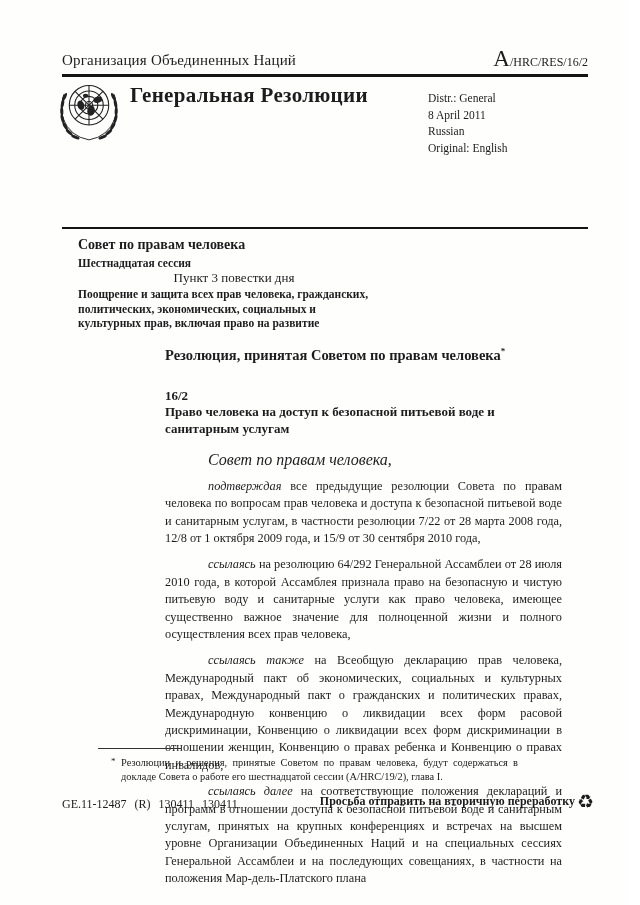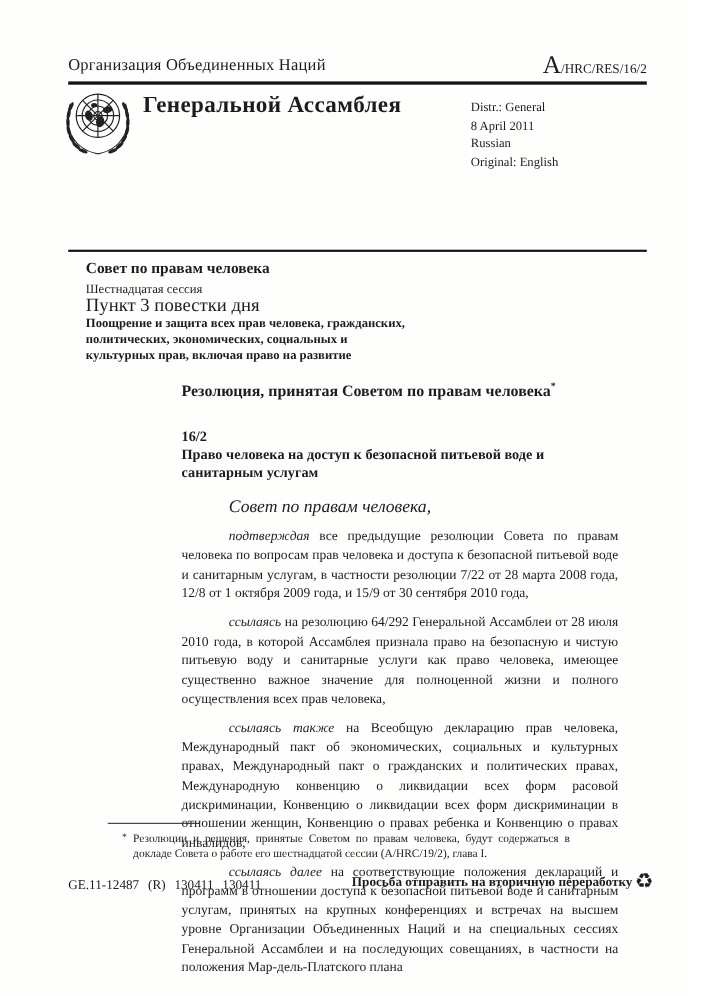--- a/index.html
+++ b/index.html
@@ -17,22 +17,22 @@
   .doc-symbol .big{font-size:23px;}
   .doc-symbol .small{font-size:12px;}
   .rule-top{position:absolute;left:62px;right:40px;top:74px;height:3px;background:#141414;}
   .emblem{position:absolute;left:55px;top:78px;width:68px;height:68px;}
   .assembly-title{position:absolute;left:130px;top:83px;font-size:21px;font-weight:bold;letter-spacing:.3px;}
   .distr{position:absolute;left:428px;top:90px;font-size:11.5px;line-height:16.5px;}
   .rule-mid{position:absolute;left:62px;right:40px;top:227px;height:2px;background:#141414;}
   
   .session{position:absolute;left:78px;top:237px;width:312px;}
   .council{font-size:14px;font-weight:bold;margin:0 0 3px 0;}
-  .session-line{font-size:11.5px;font-weight:normal;line-height:14.5px;}
-  .agenda-item{font-size:17px;line-height:14.5px;}
+  .session-line{font-size:11.5px;font-weight:bold;line-height:14.5px;}
+  .agenda-item{font-size:13px;line-height:14.5px;text-align:center;}
   .agenda-title{font-size:11.5px;font-weight:bold;line-height:14.5px;margin-top:2px;width:300px;}
   
   .main{position:absolute;left:121px;top:346px;width:397px;margin-left:44px;}
   .res-heading{font-size:14.5px;font-weight:bold;margin:0 0 24px 0;}
   .res-heading sup{font-size:9px;}
   .res-number{font-size:13px;font-weight:bold;line-height:16.5px;}
   .res-title{font-size:13px;font-weight:bold;line-height:16.5px;width:382px;margin-bottom:14px;}
   .body-par{font-size:12.3px;line-height:17.4px;text-align:justify;text-indent:43px;margin:0 0 9px 0;}
   .lead{font-style:italic;}
   .preamble-lead{font-style:italic;text-indent:43px;font-size:16px;line-height:17.4px;margin:0 0 9px 0;}
@@ -88,21 +88,21 @@
       <ellipse cx="70" cy="87" rx="6.5" ry="2.3" transform="rotate(-22 70 87)"></ellipse>
       <ellipse cx="79" cy="80" rx="6.5" ry="2.3" transform="rotate(-42 79 80)"></ellipse>
       <ellipse cx="85" cy="71" rx="6.5" ry="2.3" transform="rotate(-60 85 71)"></ellipse>
       <ellipse cx="89" cy="60" rx="6.5" ry="2.3" transform="rotate(-75 89 60)"></ellipse>
       <ellipse cx="90" cy="49" rx="6.5" ry="2.3" transform="rotate(-88 90 49)"></ellipse>
       <ellipse cx="89" cy="38" rx="6.5" ry="2.3" transform="rotate(-102 89 38)"></ellipse>
       <ellipse cx="86" cy="28" rx="6.5" ry="2.3" transform="rotate(-116 86 28)"></ellipse>
     </g>
   </svg>
 
-  <div class="assembly-title">Генеральной Ассамблея</div>
+  <div class="assembly-title">Генеральная Резолюции</div>
 
   <div class="distr">
     <div>Distr.: General</div>
     <div>8 April 2011</div>
     <div>Russian</div>
     <div>Original: English</div>
   </div>
 
   <div class="rule-mid"></div>
 

